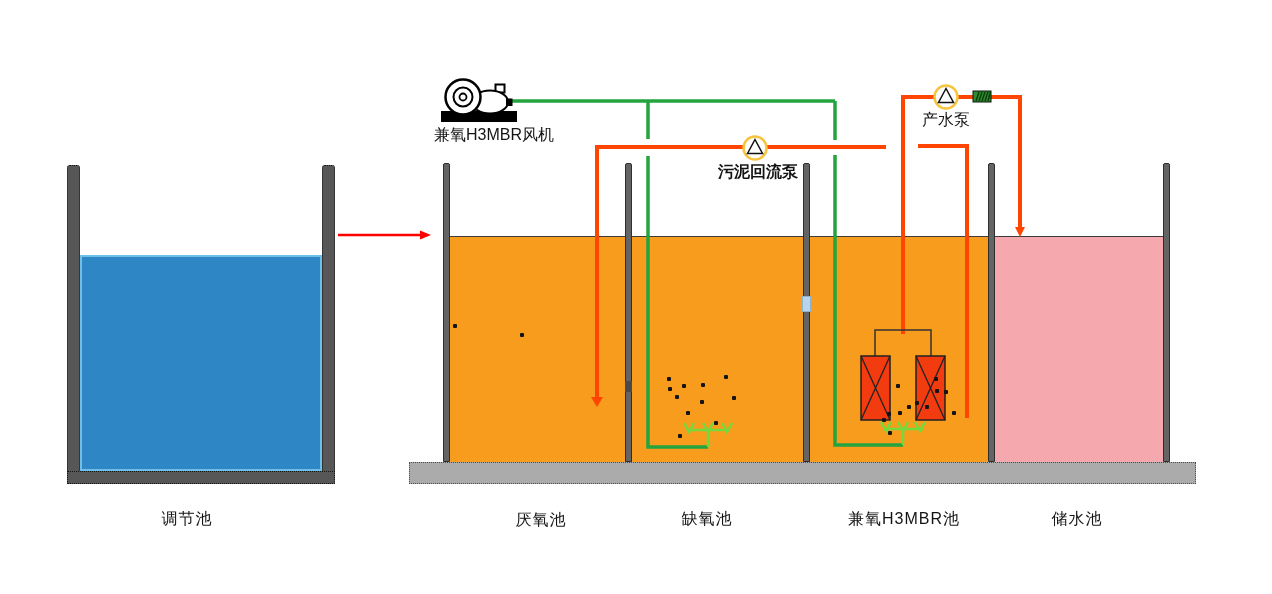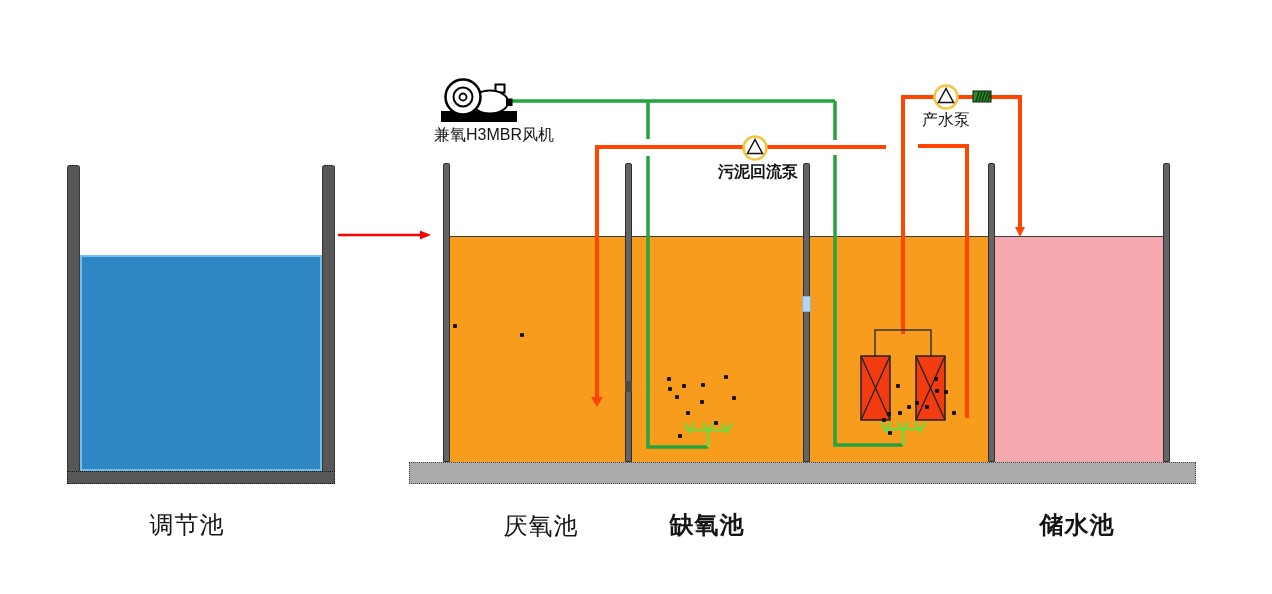--- a/index.html
+++ b/index.html
@@ -33,22 +33,22 @@
   .blower-black{fill:#000;stroke:none;}
   .blower-white{fill:#fff;stroke:#000;stroke-width:2;}
   .blower-ring{fill:none;stroke:#000;stroke-width:2;}
   .red-arrow-line{stroke:var(--arrow-red);stroke-width:2.5;fill:none;}
   .red-arrow-head{fill:var(--arrow-red);stroke:none;}
   
   .dot{position:absolute;width:4px;height:4px;background:#141414;border-radius:1px;}
   
   .lbl{position:absolute;transform:translateX(-50%);color:#141414;white-space:nowrap;}
   .lbl-sm{font-size:16px;}
-  .lbl-lg{font-size:24px;letter-spacing:1px;}
-  .bold{font-weight:bold;}
+  .lbl-lg{font-size:16px;letter-spacing:1px;}
+  .bold{font-weight:normal;}
 </style>
 </head>
 <body>
 
 <div class="stage">
 
   <div class="wall-thick abs" style="left:67px;top:165px;width:13px;height:319px;border-radius:3px 3px 0 0;"></div>
   <div class="wall-thick abs" style="left:322px;top:165px;width:13px;height:319px;border-radius:3px 3px 0 0;"></div>
   <div class="wall-thick abs" style="left:67px;top:471px;width:268px;height:13px;"></div>
   <div class="water water-blue" style="left:80px;top:255px;width:242px;height:216px;"></div>
@@ -163,14 +163,15 @@
       <span class="dot" style="left: 952px; top: 411px;"></span>
     </div>
 
   <div class="lbl lbl-sm" style="left:494px;top:125px;">兼氧H3MBR风机</div>
   <div class="lbl lbl-sm" style="left:758px;top:162px;font-weight:bold;">污泥回流泵</div>
   <div class="lbl lbl-sm" style="left:946px;top:110px;">产水泵</div>
 
   <div class="lbl lbl-lg" style="left:187px;top:509px;">调节池</div>
   <div class="lbl lbl-lg" style="left:541px;top:510px;">厌氧池</div>
   <div class="lbl lbl-lg bold" style="left:707px;top:509px;">缺氧池</div>
+  <div class="lbl lbl-lg bold" style="left:904px;top:509px;">兼氧H3MBR池</div>
   <div class="lbl lbl-lg bold" style="left:1077px;top:509px;">储水池</div>
 </div>
 
 </body></html>

